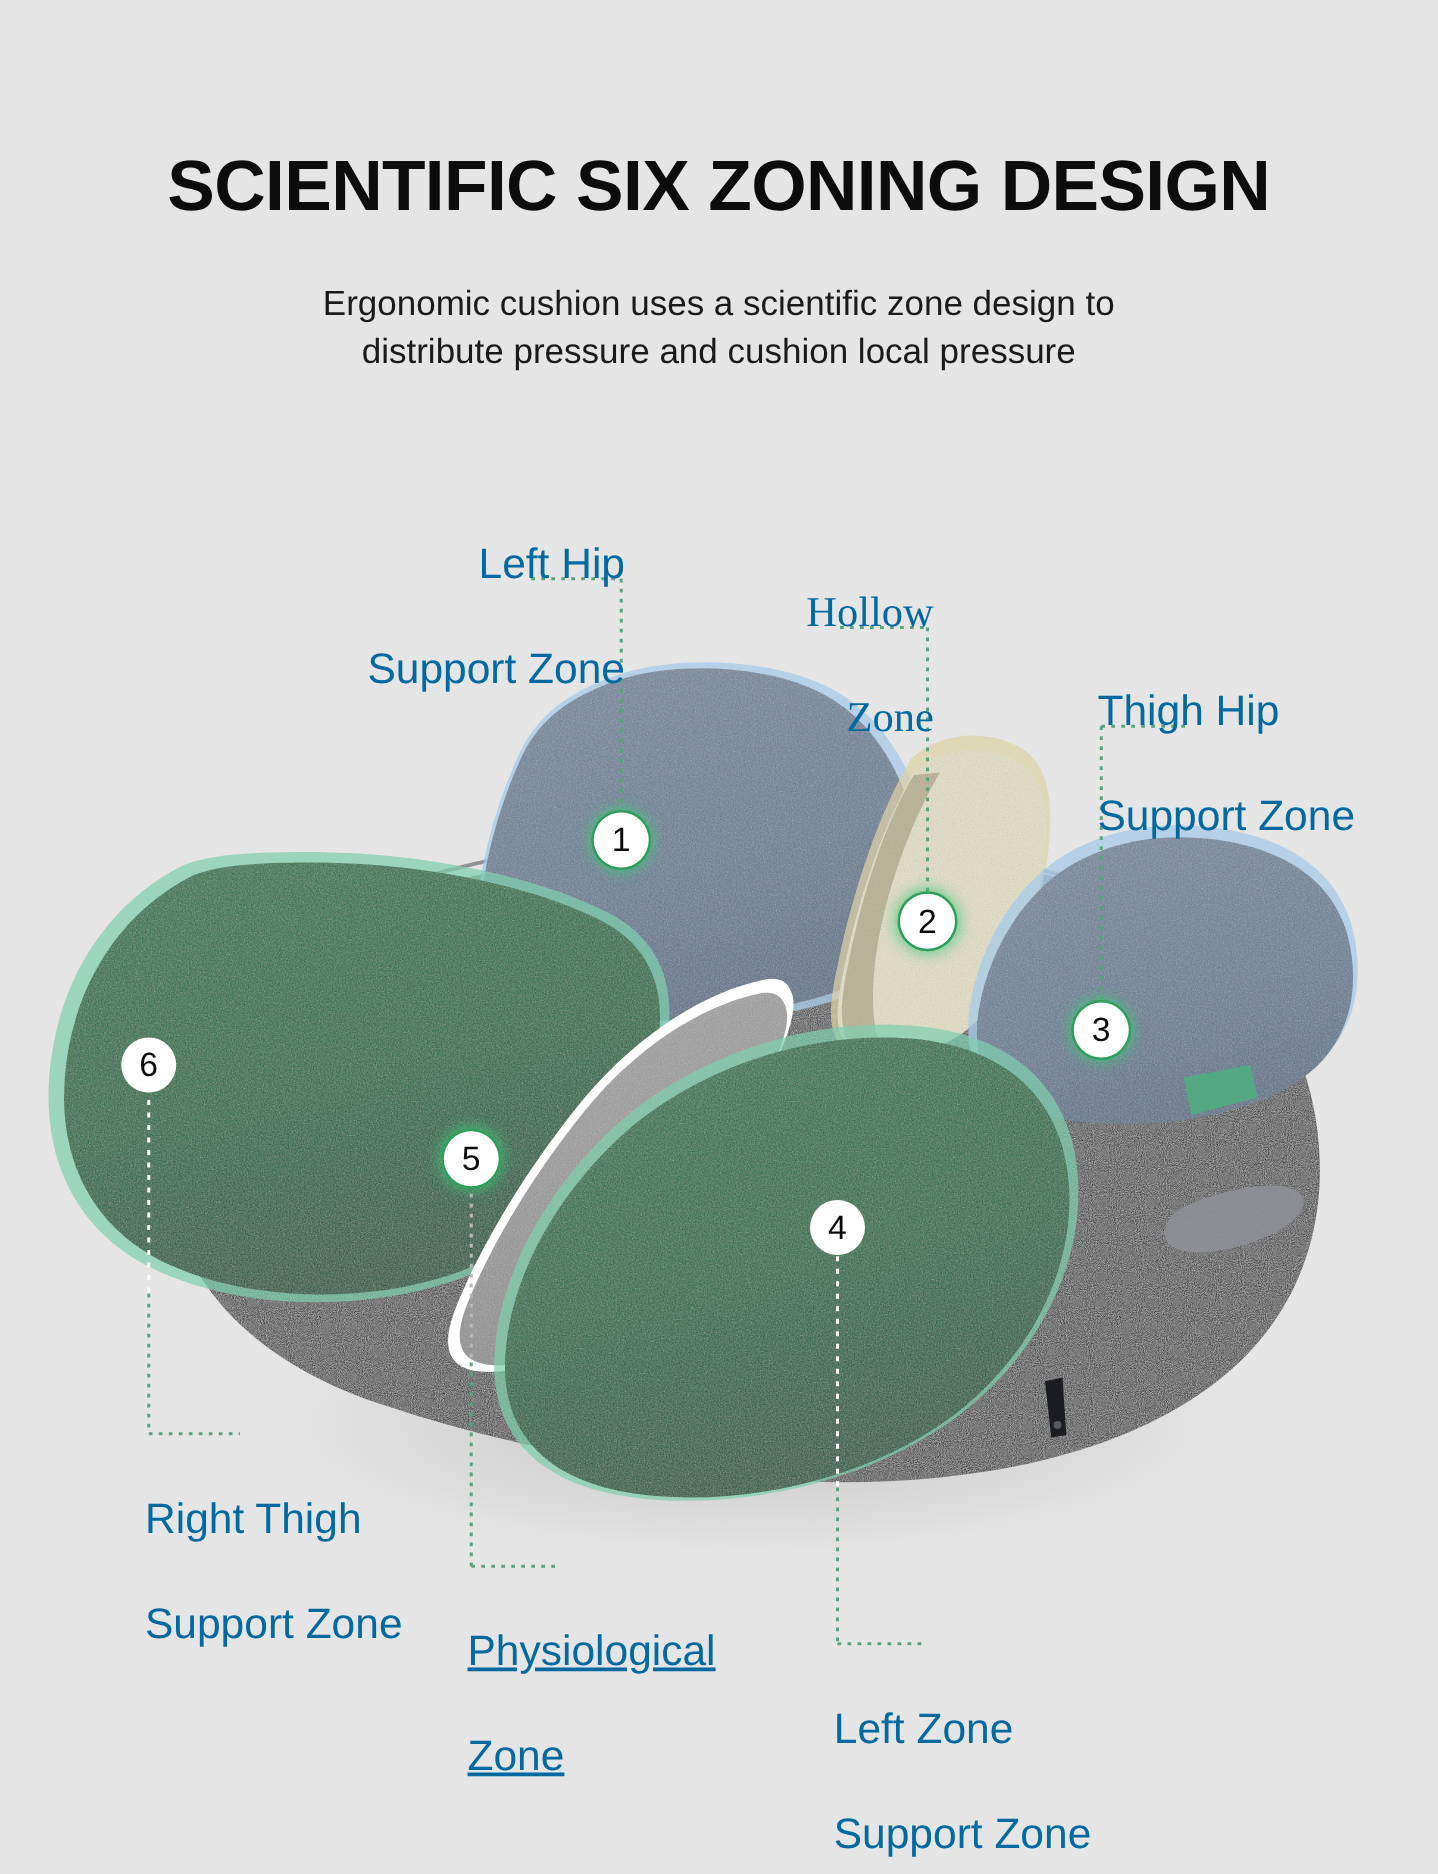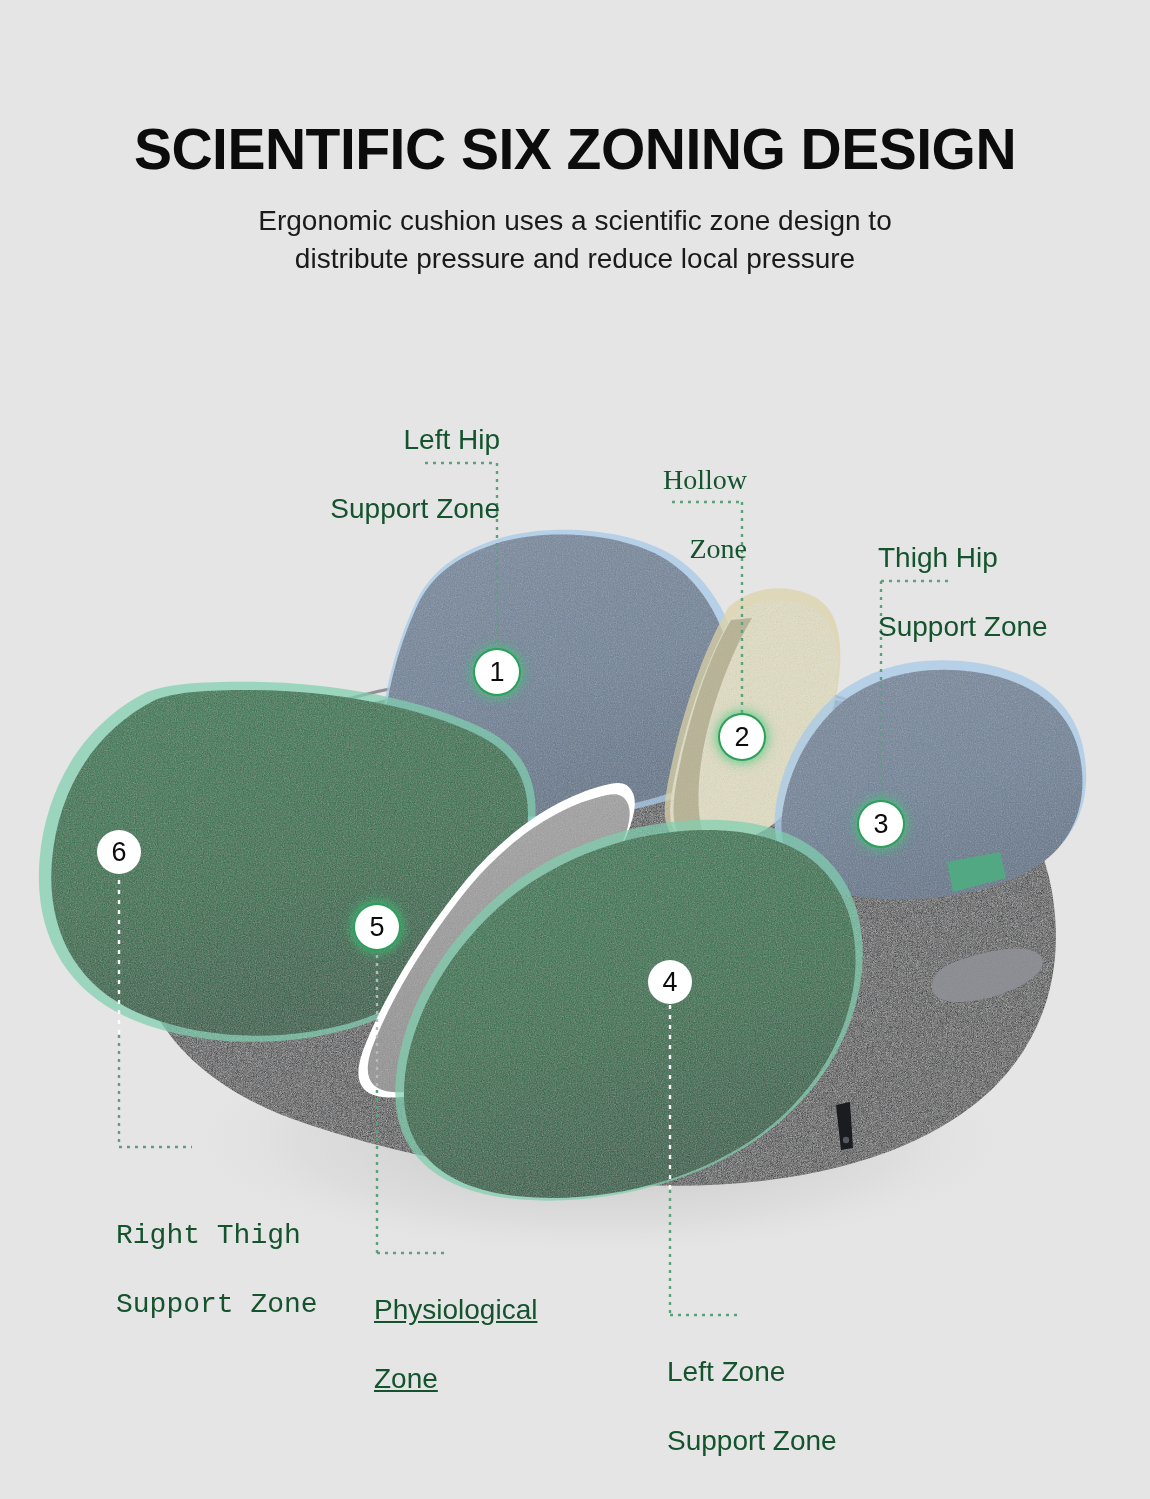--- a/index.html
+++ b/index.html
@@ -16,21 +16,21 @@
 
   
   .header{position:absolute;left:0;top:0;width:1150px;text-align:center;}
   .title{
     font-size:57px;font-weight:bold;letter-spacing:-0.5px;
     color:#0c0c0c;margin-top:120px;line-height:1.05;
     font-family:"Liberation Sans", sans-serif;
   }
   .subtitle{
     font-size:28px;font-weight:normal;color:#1a1a1a;
-    margin-top:22px;line-height:1.38;
+    margin-top:44px;line-height:1.38;
   }
 
   
   .stage{position:absolute;left:0;top:0;width:1150px;height:1499px;}
   .stage svg{position:absolute;left:0;top:0;}
 
   
   .badge{
     position:absolute;width:44px;height:44px;border-radius:50%;
     background:#ffffff;
@@ -38,36 +38,36 @@
     font-size:27px;font-weight:500;color:#0b0b0b;
     box-shadow:0 0 0 2px #2e9e5b, 0 0 11px 4px rgba(60,200,120,.75);
     z-index:40;
     font-family:"Liberation Sans", sans-serif;
   }
   .badge.plain{box-shadow:none;}
 
   
   .callout{
     position:absolute;z-index:45;
-    font-size:28px;line-height:1.24;font-weight:500;color:#14532d;
+    font-size:34px;line-height:1.24;font-weight:500;color:#0369a1;
     white-space:pre-line;
   }
   .ta-r{text-align:right;}
   .ta-l{text-align:left;}
 </style>
 </head>
 <body>
 
 <div id="root">
 
   <div class="header">
     <div class="title">SCIENTIFIC SIX ZONING DESIGN</div>
     <div class="subtitle">
       <div>Ergonomic  cushion uses a scientific zone design to</div>
-      <div>distribute pressure and reduce local pressure</div>
+      <div>distribute pressure and cushion local pressure</div>
     </div>
   </div>
 
   <div class="stage">
 
     <svg width="1150" height="1499" viewBox="0 0 1150 1499">
       <defs>
 
         <filter id="speck" x="-10%" y="-10%" width="120%" height="120%">
           <feTurbulence type="fractalNoise" baseFrequency="0.85" numOctaves="4" seed="7" result="n"></feTurbulence>
@@ -284,21 +284,21 @@
     <div class="callout ta-r" style="left:505px;top:428px;width:242px;font-family:Liberation Serif, serif;">
       <div>Hollow</div>
       <div>Zone</div>
     </div>
 
     <div class="callout ta-l" style="left:878px;top:506px;width:260px;">
       <div>Thigh Hip</div>
       <div>Support Zone</div>
     </div>
 
-    <div class="callout ta-l" style="left:116px;top:1184px;width:300px;font-family:Liberation Mono, monospace;">
+    <div class="callout ta-l" style="left:116px;top:1152px;width:300px;">
       <div>Right Thigh</div>
       <div>Support Zone</div>
     </div>
 
     <div class="callout ta-l" style="left:374px;top:1258px;width:330px;text-decoration:underline;">
       <div>Physiological</div>
       <div>Zone</div>
     </div>
 
     <div class="callout ta-l" style="left:667px;top:1320px;width:300px;">

